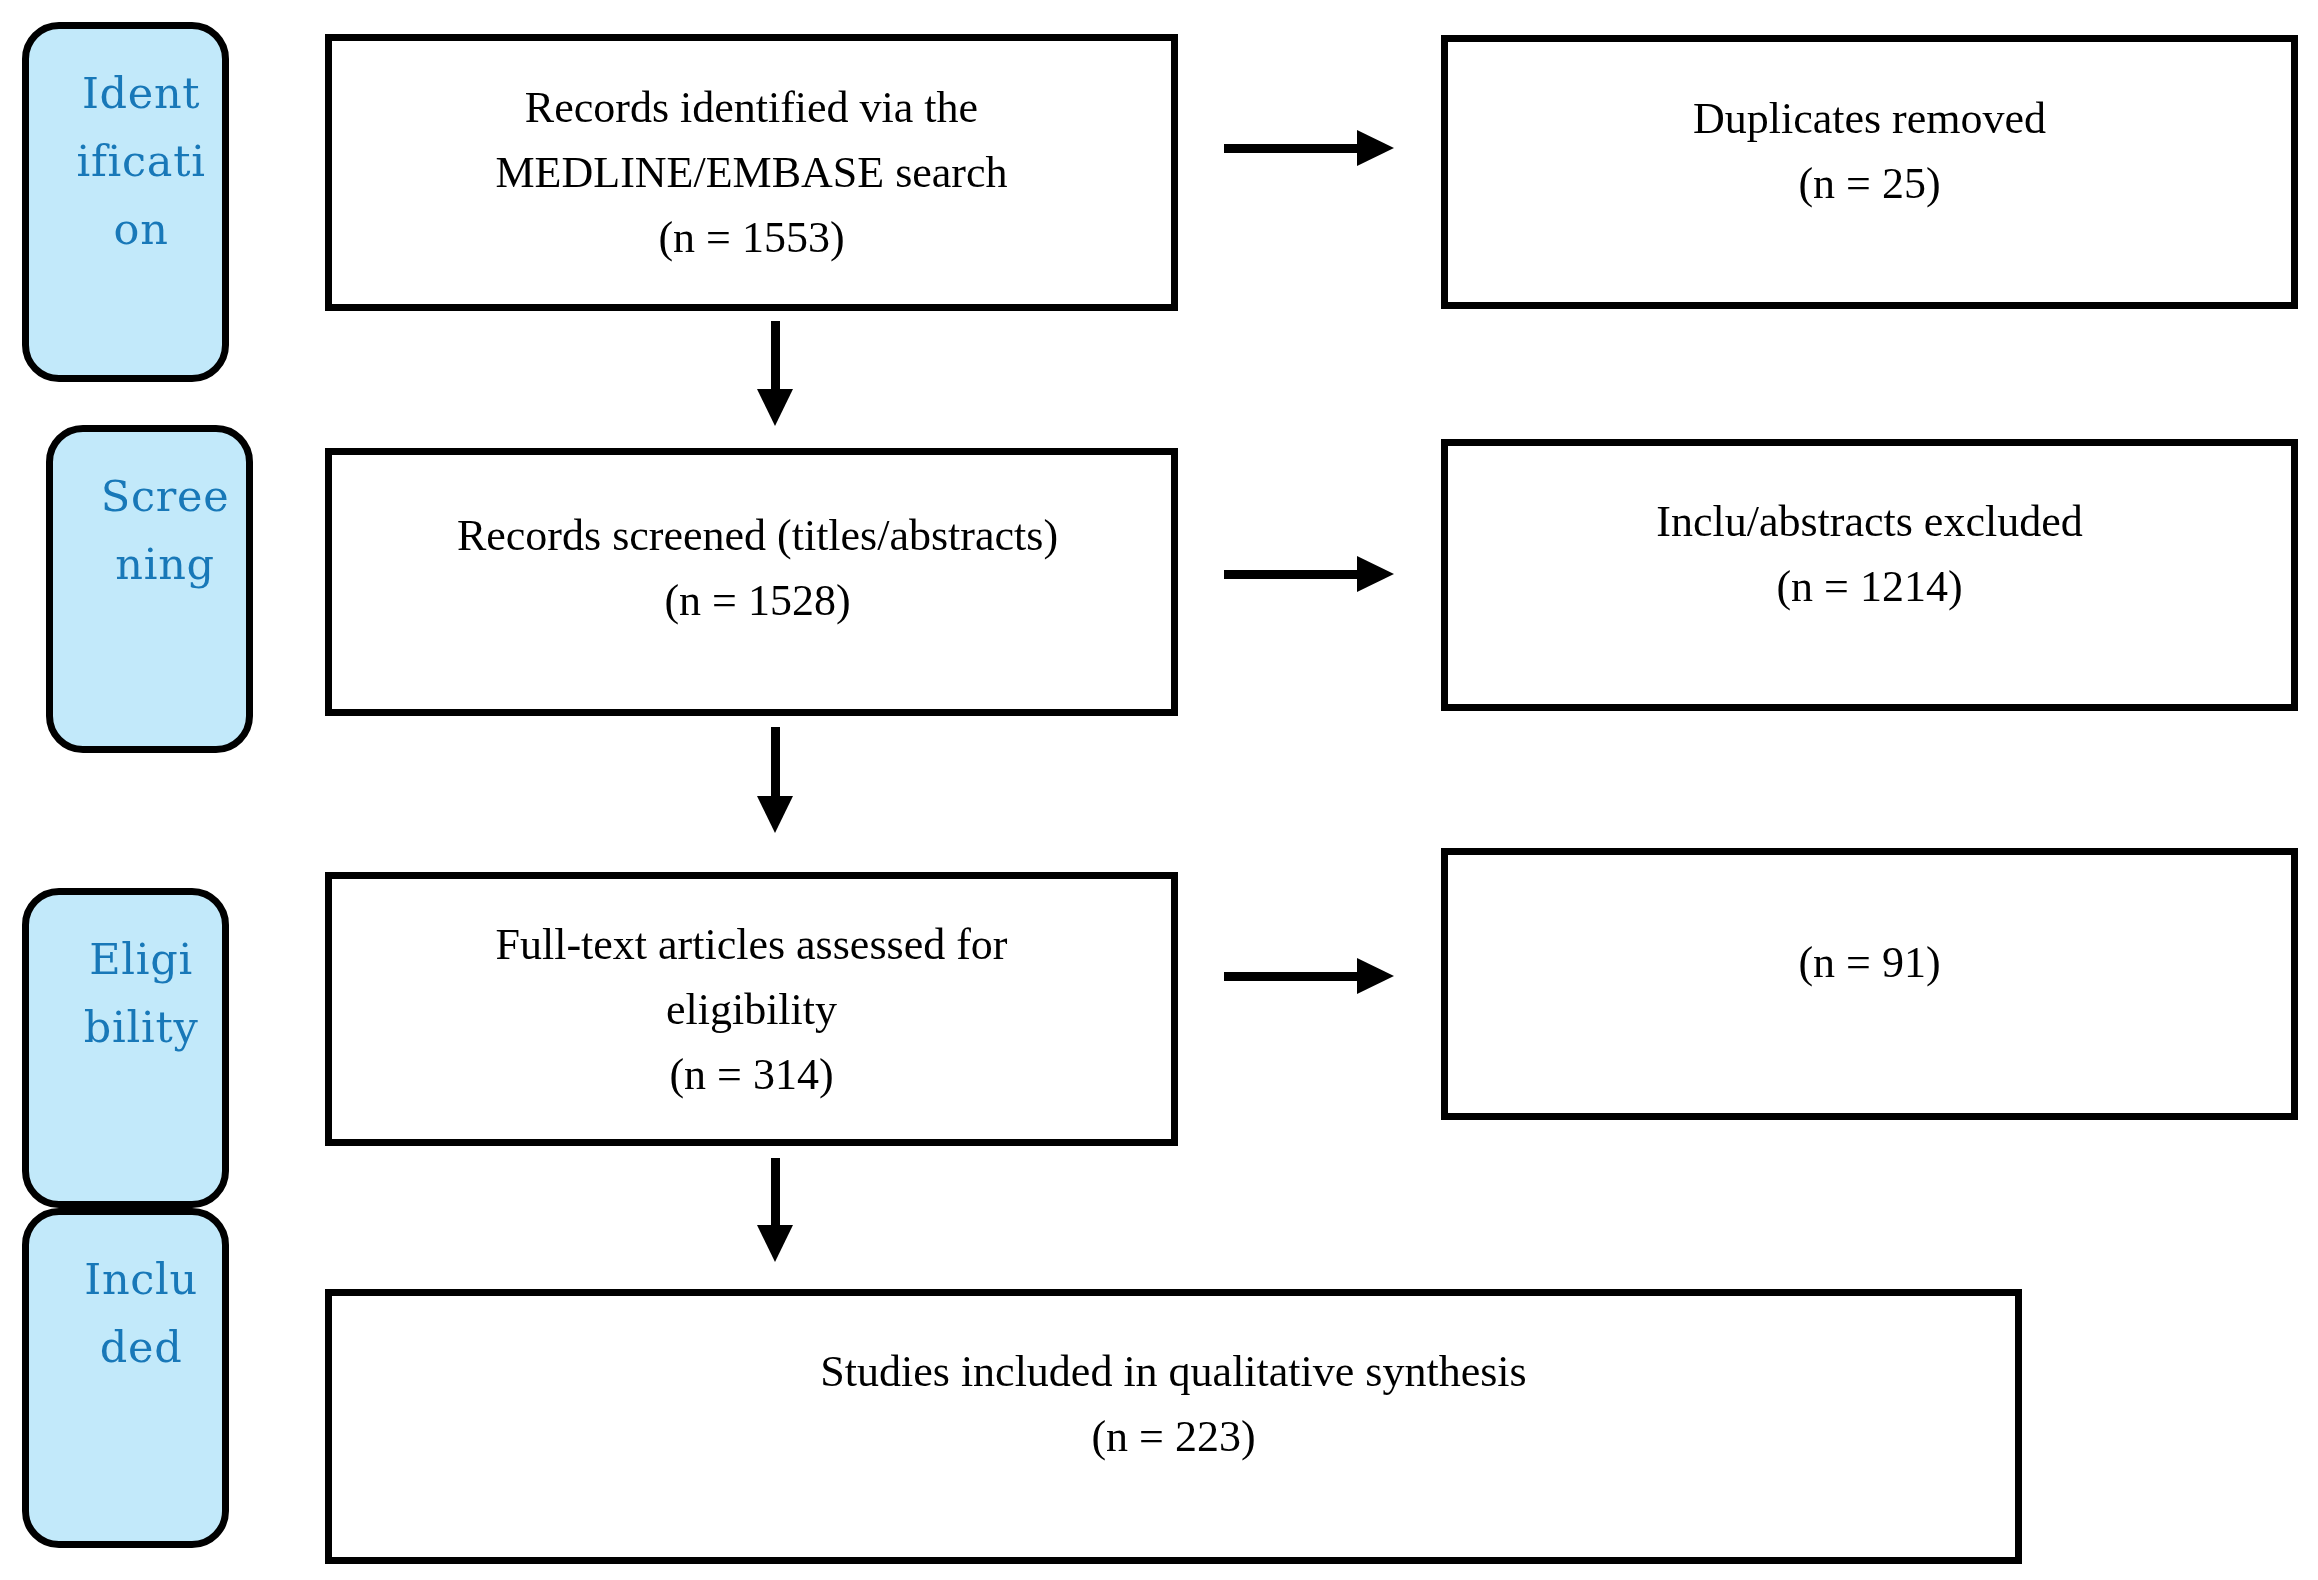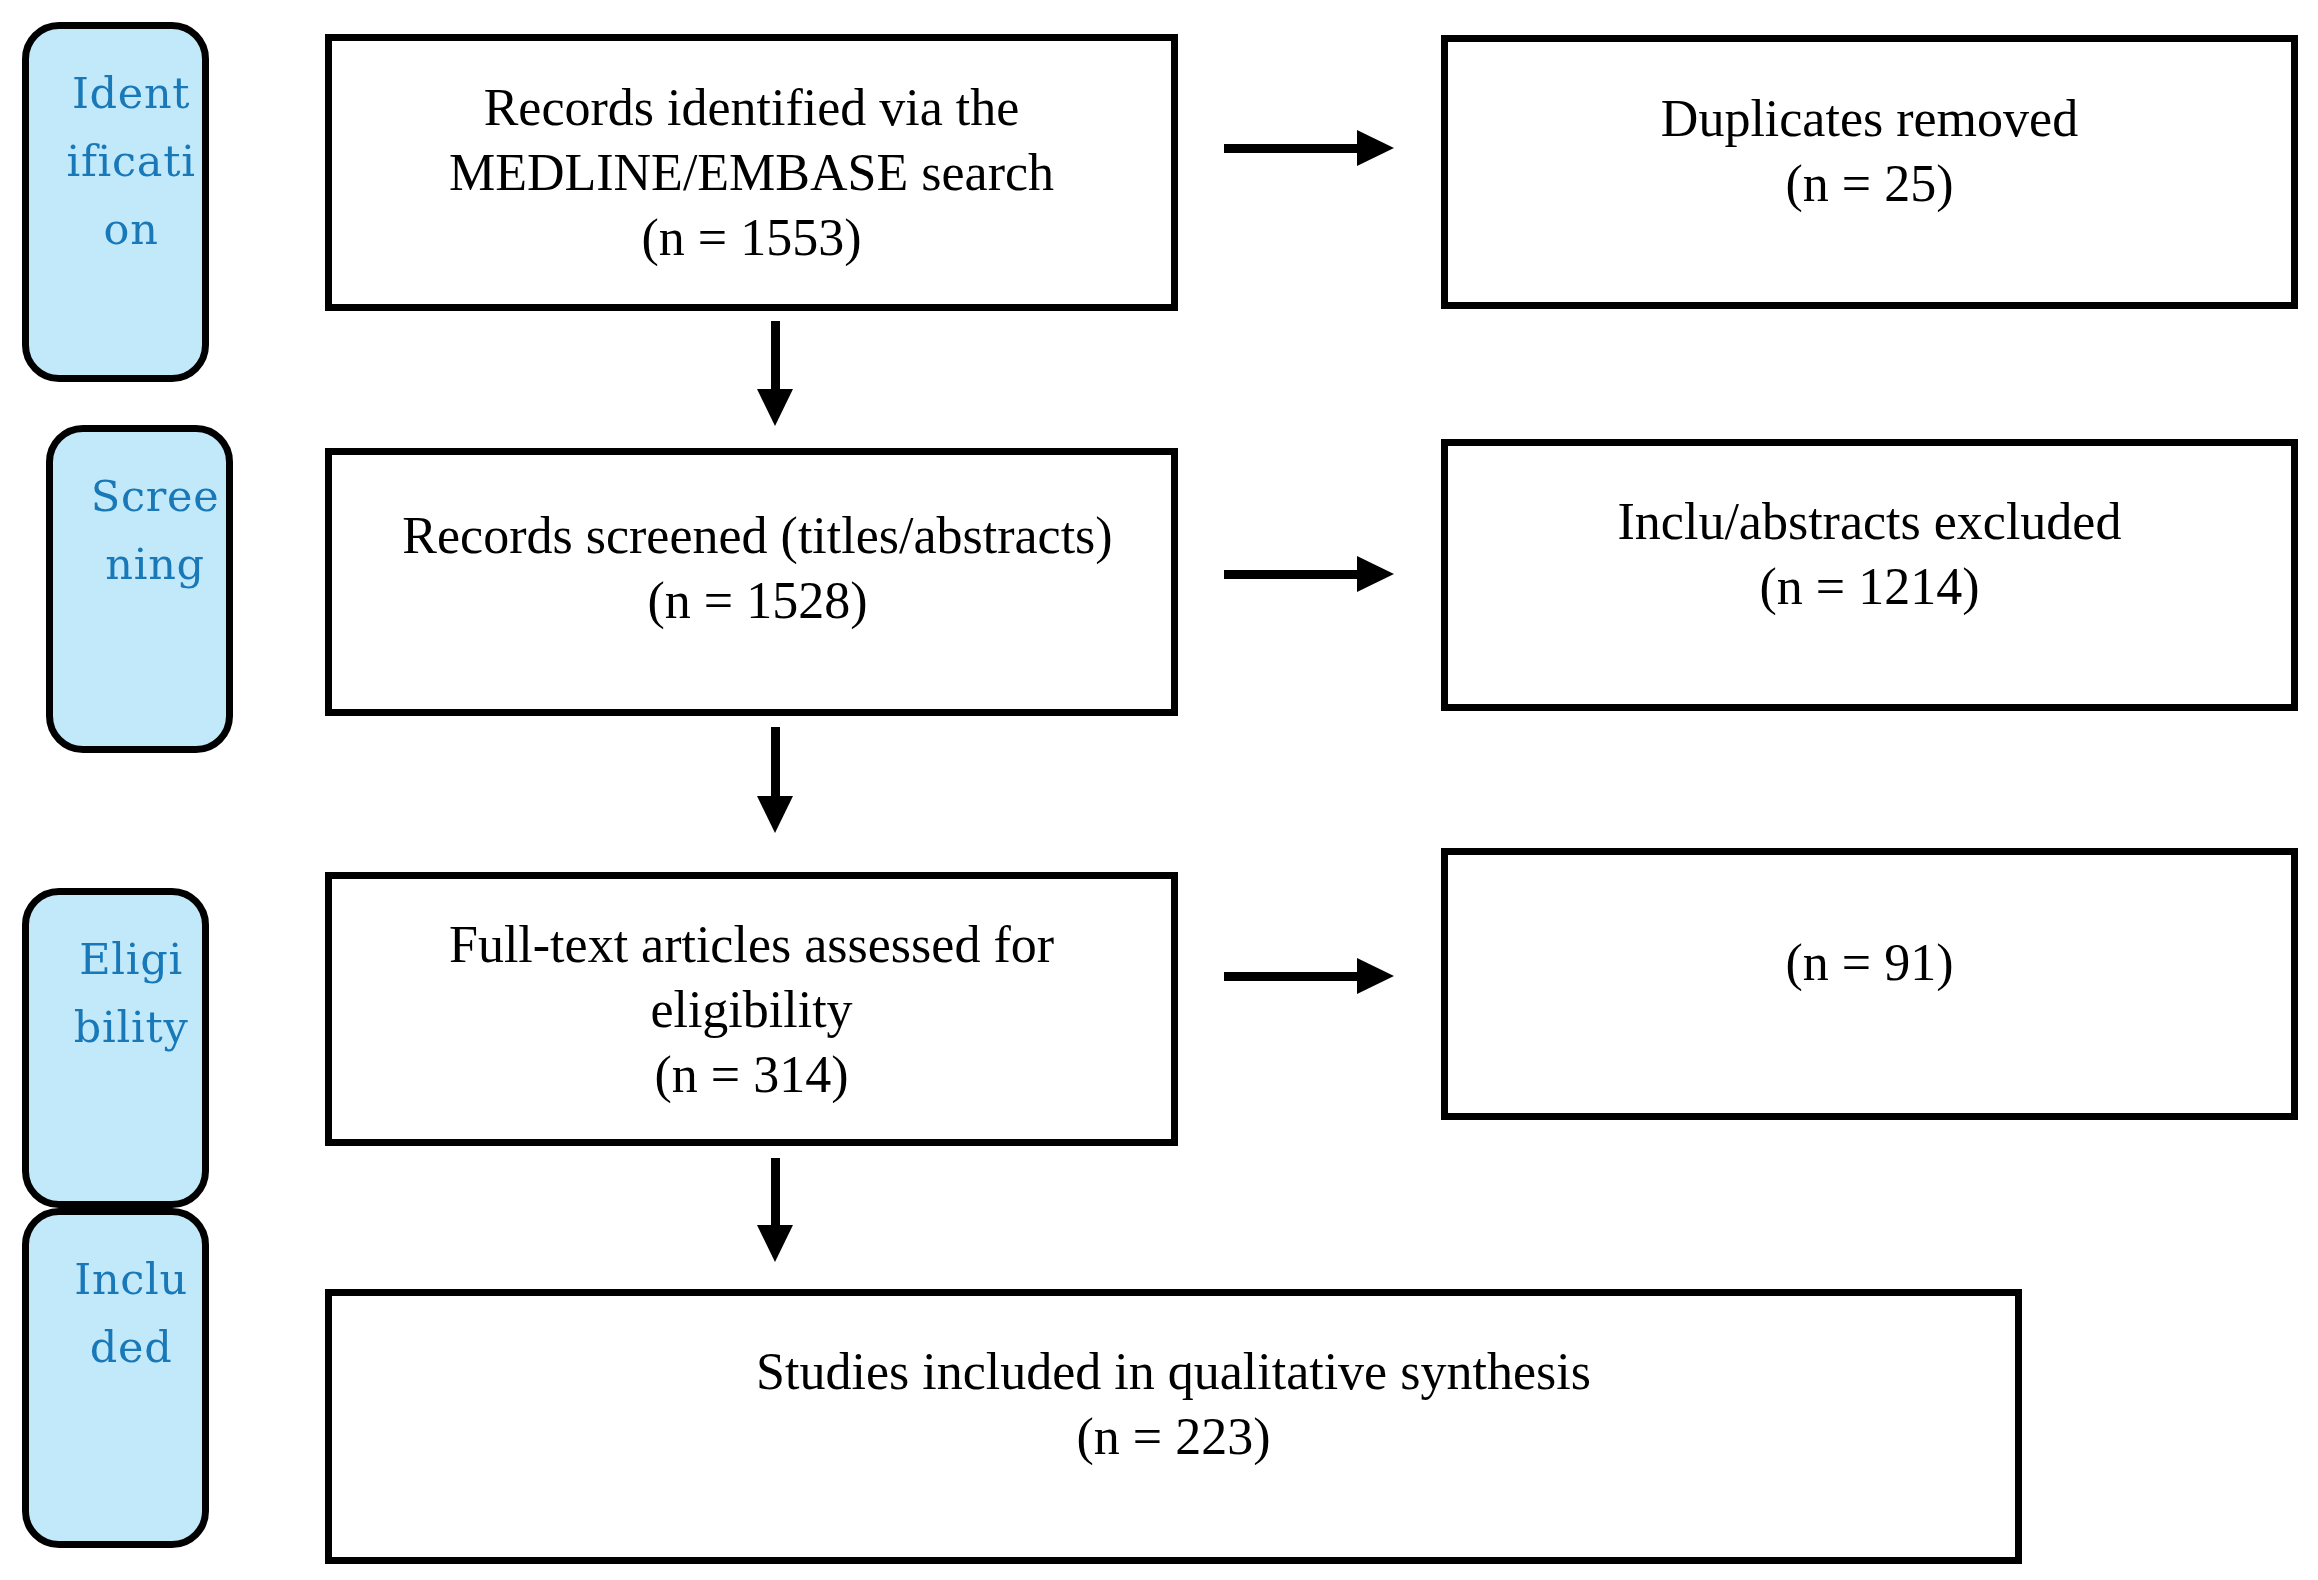--- a/index.html
+++ b/index.html
@@ -9,21 +9,21 @@
     height: 1581px;
     background: #ffffff;
     overflow: hidden;
     font-family: "Liberation Serif", serif;
   }
 
   
   .stage {
     position: absolute;
     left: 21.6px;
-    width: 187px;
+    width: 207px;
     box-sizing: border-box;
     background: #c2e9fa;
     border: 7.2px solid #000000;
     border-radius: 37px;
     color: #1878b8;
     font-family: "DejaVu Serif", serif;
     font-size: 43px;
     line-height: 68px;
     text-align: center;
     white-space: pre-line;
@@ -40,21 +40,21 @@
   .box {
     position: absolute;
     box-sizing: border-box;
     background: #ffffff;
     border: 7.2px solid #000000;
     display: flex;
     flex-direction: column;
     align-items: center;
     justify-content: center;
     text-align: center;
-    font-size: 52px;
+    font-size: 44px;
     line-height: 65px;
     color: #000000;
   }
   .box-text { white-space: pre-line; }
   .box-c1   { left: 325px;  top: 34px;   width: 853px; height: 277px; }
   .box-c2   { left: 325px;  top: 448px;  width: 853px; height: 268px; padding-bottom: 29px; padding-left: 12px; }
   .box-c3   { left: 325px;  top: 872px; width: 853px; height: 274px; }
   .box-wide { left: 325px;  top: 1289px; width: 1697px; height: 275px; padding-bottom: 46px; }
   .box-r1   { left: 1441px; top: 35px;   width: 857px; height: 274px; padding-bottom: 43px; text-align: center; }
   .box-r2   { left: 1441px; top: 439px;  width: 857px; height: 272px; padding-bottom: 43px; }

